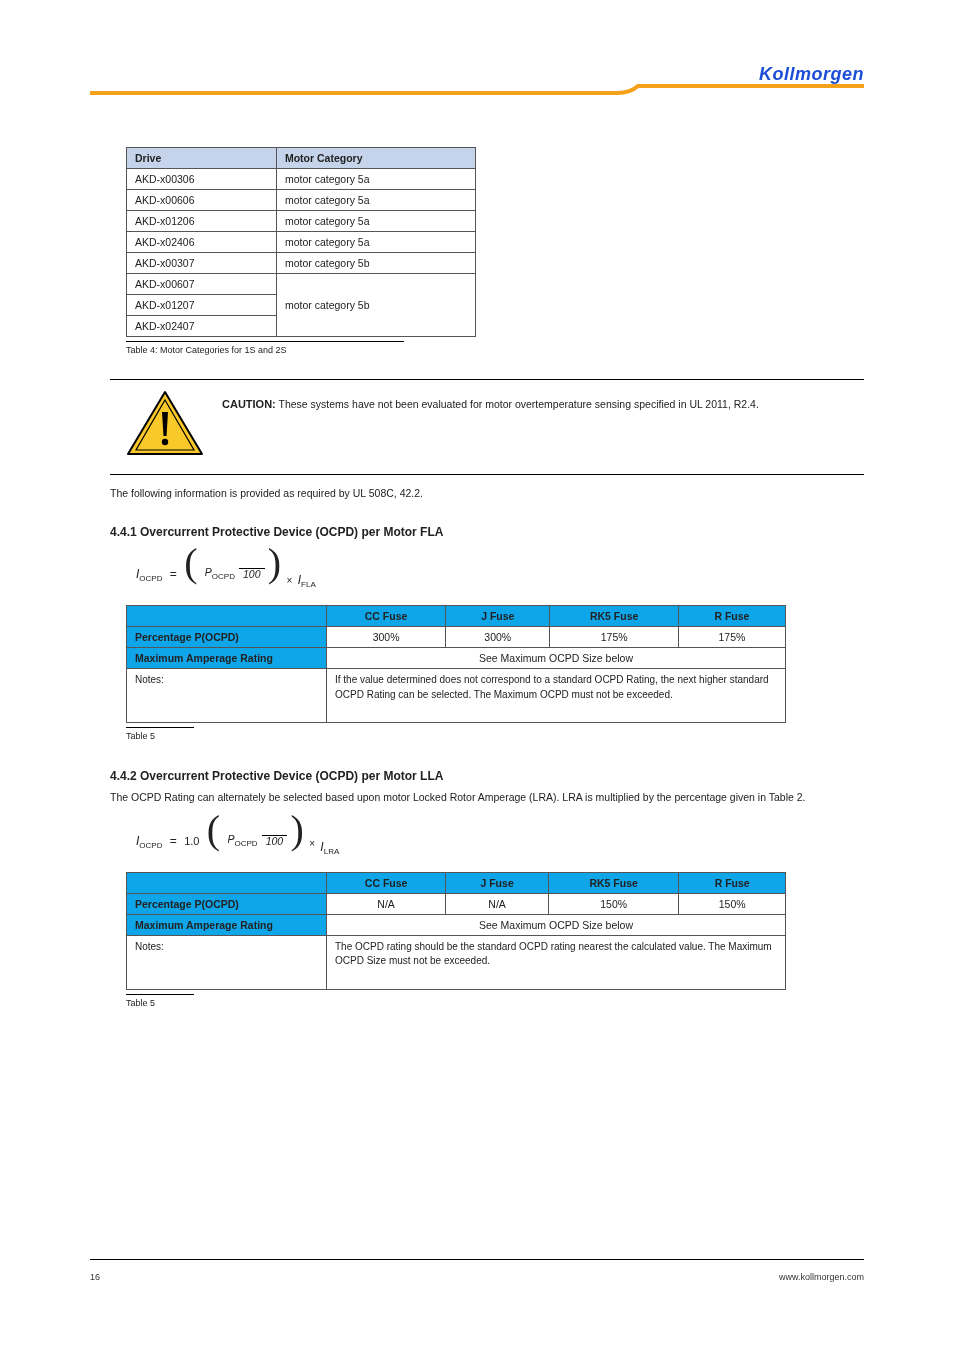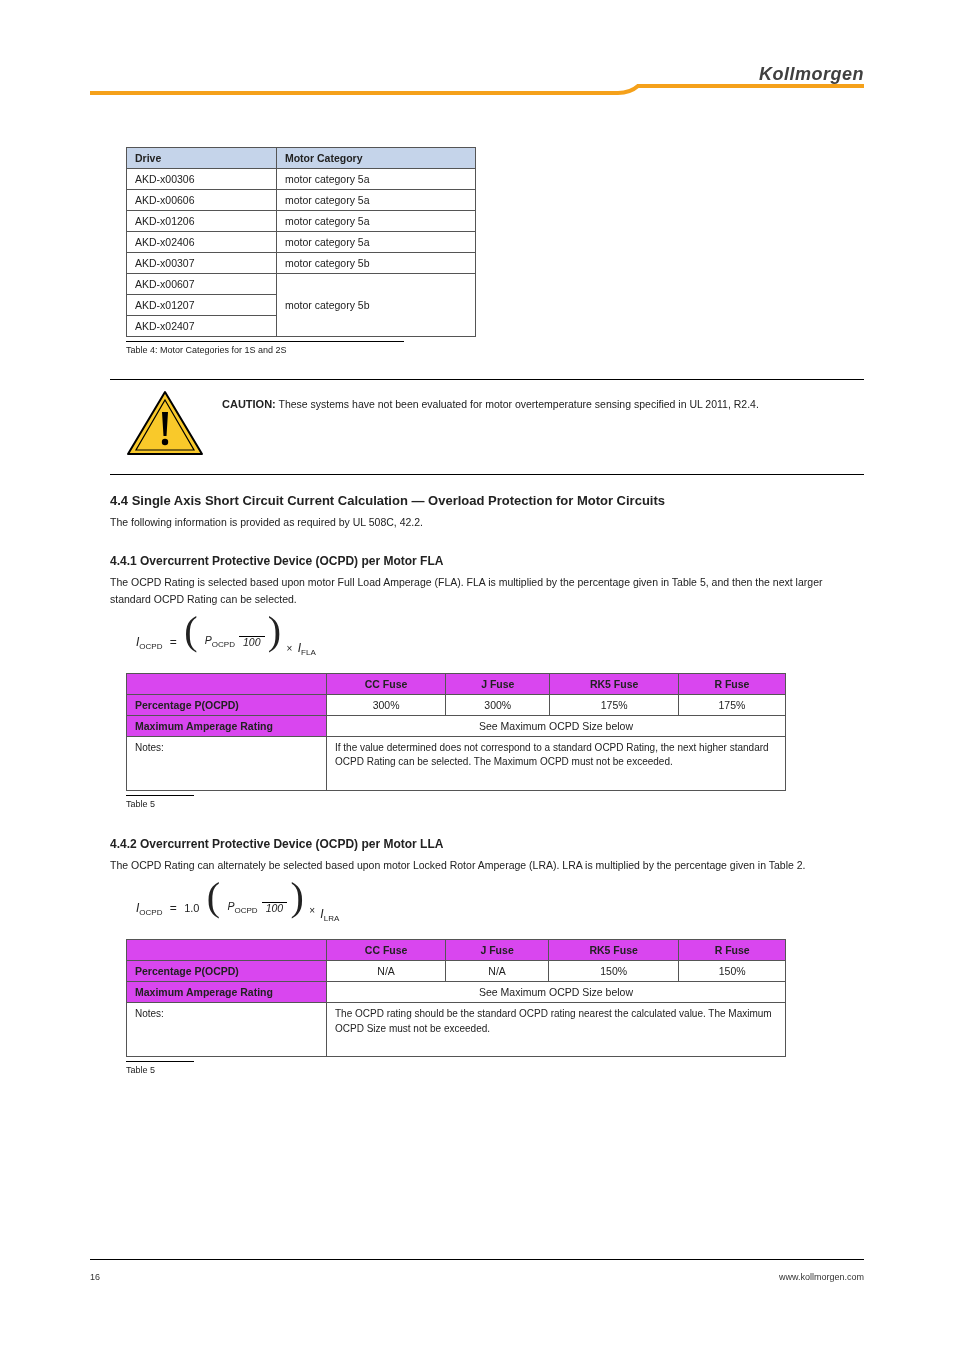--- a/index.html
+++ b/index.html
@@ -25,21 +25,21 @@
     overflow: visible;
     height: 18px;
   }
   .header-bar svg { display: block; }
   .header-brand {
     position: absolute;
     top: 64px;
     right: 90px;
     font-size: 18px;
     font-weight: bold;
-    color: #404040;
+    color: #1d4ed8;
     letter-spacing: 0.5px;
     font-style: italic;
   }
   .section-title {
     font-size: 13px;
     font-weight: bold;
     margin: 58px 0 10px 0;
   }
   
   .table4-wrap { margin-left: 16px; }
@@ -122,21 +122,21 @@
     border-collapse: collapse;
     font-size: 10.5px;
     width: 660px;
     margin-left: 16px;
   }
   table.tw th, table.tw td {
     border: 1px solid #555;
     padding: 4px 8px;
     text-align: center;
   }
-  table.tw th { background: #d946ef; font-weight: bold; }
+  table.tw th { background: #0ea5e9; font-weight: bold; }
   table.tw td.label, table.tw th.label {
     text-align: left;
     width: 200px;
   }
   table.tw tr.note td {
     text-align: left;
     vertical-align: top;
     height: 54px;
     font-size: 10px;
     line-height: 1.45;
@@ -233,26 +233,24 @@
       </svg>
     </div>
     <div class="caution-text">
       <span class="caution-title">CAUTION:</span>
       <span>These systems have not been evaluated for motor overtemperature sensing specified in UL 2011, R2.4.</span>
     </div>
   </div>
   <hr class="hr-full" style="margin-top:4px">
 
   
-  <div class="sub-heading" style="font-size:13px; margin-top:18px">4.4 Single Axis Short Circuit Current Calculation — Overload Protection for Motor Circuits</div>
   <div class="body-para">The following information is provided as required by UL 508C, 42.2.</div>
 
   
   <div class="sub-heading">4.4.1 Overcurrent Protective Device (OCPD) per Motor FLA</div>
-  <div class="body-para">The OCPD Rating is selected based upon motor Full Load Amperage (FLA). FLA is multiplied by the percentage given in Table 5, and then the next larger standard OCPD Rating can be selected.</div>
 
   <div class="formula">
     <span class="var-left"><span class="i">I</span><span class="sub">OCPD</span></span>
     <span style="margin:0 4px">=</span>
     <span class="paren">(</span>
     <span class="frac">
       <span class="num"><span class="i">P</span><span class="sub">OCPD</span></span>
       <span class="den">100</span>
     </span>
     <span class="paren">)</span>

